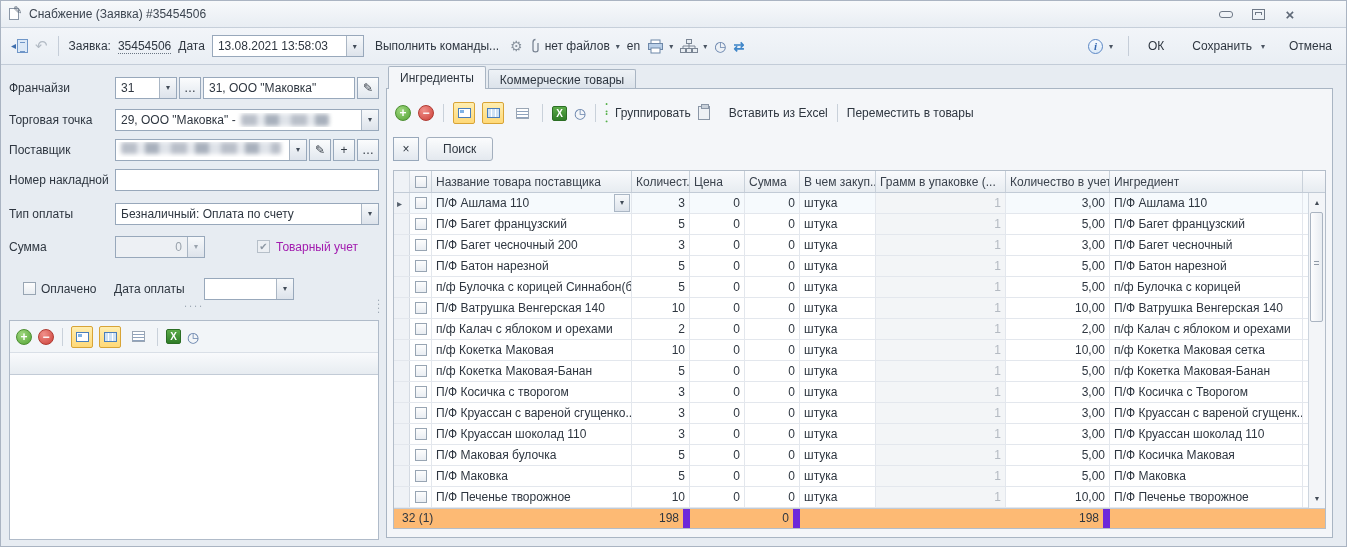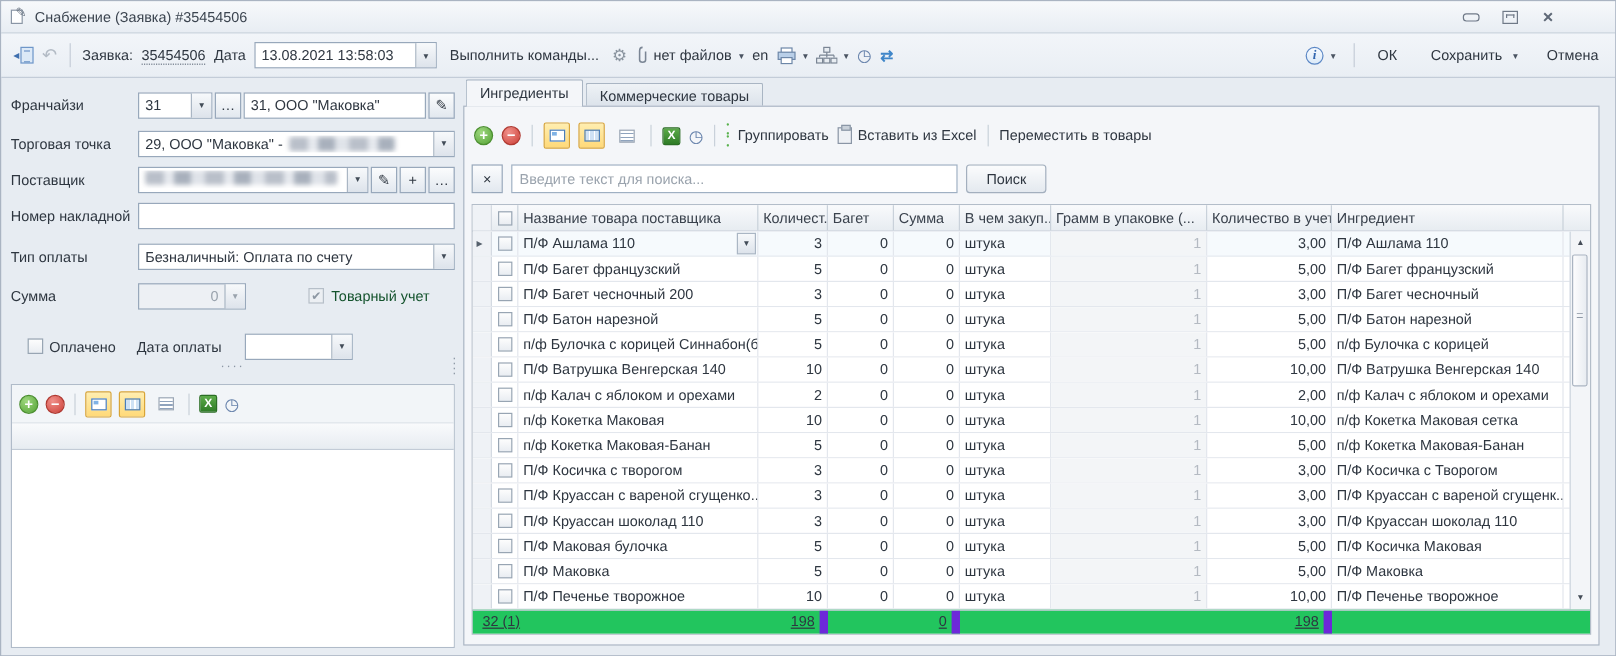--- a/index.html
+++ b/index.html
@@ -55,21 +55,21 @@
   .flabel{width:106px;flex:none;color:#2e3640;}
   .fctrl{flex:1;display:flex;align-items:center;gap:2px;}
   .field{border:1px solid #98a8bb;background:#fff;height:22px;box-sizing:border-box;display:flex;align-items:center;padding:0 5px;white-space:nowrap;overflow:hidden;}
   .flex1{flex:1;}
   .blur{height:12px;border-radius:2px;filter:blur(2px);
     background:repeating-linear-gradient(90deg,#b9bfc9 0 16px,#e6e9ee 16px 24px,#a8b0bc 24px 38px,#dfe3e9 38px 50px);}
   .cb{width:13px;height:13px;border:1px solid #98a5b3;background:linear-gradient(#fdfdfd,#e9edf2);
     box-sizing:border-box;display:inline-flex;align-items:center;justify-content:center;flex:none;}
   .cb.checked:after{content:"✔";font-size:10px;color:#8d97a3;}
   .cb.disabled{border-color:#b6bfc9;background:#eceff3;}
-  .gray-label{color:#14532d;}
+  .gray-label{color:#a21caf;}
   .h-splitter{height:10px;display:flex;justify-content:center;align-items:center;color:#8b96a4;flex:none;}
   .h-splitter:after{content:"∙∙∙∙";letter-spacing:2px;font-size:11px;}
   .v-splitter{position:absolute;left:376px;top:296px;width:6px;color:#8b96a4;font-size:11px;line-height:4px;}
   
   .groupbox{margin-top:10px;flex:1;border:1px solid #b0bbc9;background:#fff;display:flex;flex-direction:column;box-sizing:border-box;}
   .gb-title{height:21px;background:linear-gradient(#eef2f7,#e1e8f0);border-bottom:1px solid #c6cfda;
     display:flex;align-items:center;padding:0 8px;color:#2e3640;flex:none;}
   .gb-toolbar{height:31px;background:#f2f5f8;border-bottom:1px solid #d9dfe7;display:flex;align-items:center;gap:6px;padding:0 6px;flex:none;}
   .round{width:16px;height:16px;border-radius:50%;color:#fff;font-weight:bold;font-size:12px;line-height:14px;
     display:flex;align-items:center;justify-content:center;box-sizing:border-box;}
@@ -124,21 +124,21 @@
   .c-sum{width:55px;flex:none;}
   .c-unit{width:76px;flex:none;}
   .c-gram{width:130px;flex:none;}
   .c-qtyacc{width:104px;flex:none;}
   .c-ingr{width:193px;flex:none;}
   .c-fill{flex:1;border-right:none;}
   .num{text-align:right;}
   .gram{color:#b4bac2;background:#f3f5f7;}
   .cell-dd{position:absolute;right:1px;top:1px;bottom:1px;width:16px;border:1px solid #aab6c4;
     background:linear-gradient(#f7f9fb,#dde3eb);display:flex;align-items:center;justify-content:center;font-size:8px;color:#424c58;box-sizing:border-box;}
-  .g-footer{position:absolute;left:0;right:0;bottom:0;height:20px;background:#22c55e;border-top:1px solid #c2cbd6;display:flex;box-sizing:border-box;text-decoration:underline;}
+  .g-footer{position:absolute;left:0;right:0;bottom:0;height:20px;background:#fdba74;border-top:1px solid #c2cbd6;display:flex;box-sizing:border-box;}
   .fc{padding:2px 4px;box-sizing:border-box;white-space:nowrap;line-height:15px;}
   .fb{border-right:7px solid #6d28d9;}
   .f-count{width:238px;flex:none;padding-left:8px;}
   
   .scrollbar{position:absolute;top:22px;right:0;bottom:20px;width:17px;border-left:1px solid #cdd5de;background:#f3f5f8;box-sizing:border-box;}
   .sb-btn{position:absolute;left:0;right:0;height:15px;display:flex;align-items:center;justify-content:center;font-size:7px;color:#444c57;}
   .sb-up{top:2px;} .sb-down{bottom:2px;}
   .sb-thumb{position:absolute;left:1px;right:2px;top:19px;height:110px;border:1px solid #aab4c1;border-radius:2px;
     background:linear-gradient(90deg,#fdfdfe,#e8ecf1);box-sizing:border-box;}
   .sb-thumb:after{content:"";position:absolute;left:3px;right:3px;top:48px;height:5px;
@@ -366,41 +366,40 @@
           </span>
         <span class="tglplain">
             <span class="mini-list"></span>
           </span>
         <span class="gsep"></span>
         <span class="ico-xls">X</span>
         <span class="ico-hist">◷</span>
         <span class="gsep"></span>
         <span class="grip-dots">⁚<br>⁚</span>
         <span>Группировать</span>
-        <span style="display:flex;align-items:center;gap:5px">
+        <span style="display:flex;align-items:center;gap:19px">
           <span class="ico-clip"></span>
           <span>Вставить из Excel</span>
         </span>
         <span class="gsep"></span>
         <span>Переместить в товары</span>
       </div>
       <div class="searchrow">
         <button class="sq" style="width:26px;height:24px">×</button>
-        <input class="search-input" type="text" placeholder="Введите текст для поиска..." style="">
         <button class="btn">Поиск</button>
       </div>
       <div class="gridbox">
         <div class="g-header">
           <span class="hc c-marker" style="padding:0"></span>
           <span class="hc c-cb" style="justify-content:center">
               <span class="cb" style="width:12px;height:12px"></span>
             </span>
           <span class="hc c-name">Название товара поставщика</span>
           <span class="hc c-qty">Количест...</span>
-          <span class="hc c-price">Багет</span>
+          <span class="hc c-price">Цена</span>
           <span class="hc c-sum">Сумма</span>
           <span class="hc c-unit">В чем закуп...</span>
           <span class="hc c-gram">Грамм в упаковке (...</span>
           <span class="hc c-qtyacc">Количество в учете</span>
           <span class="hc c-ingr">Ингредиент</span>
           <span class="hc c-fill"></span>
         </div>
         <div class="g-body">
             <div class="g-row active">
               <div class="gc c-marker">▸</div>

